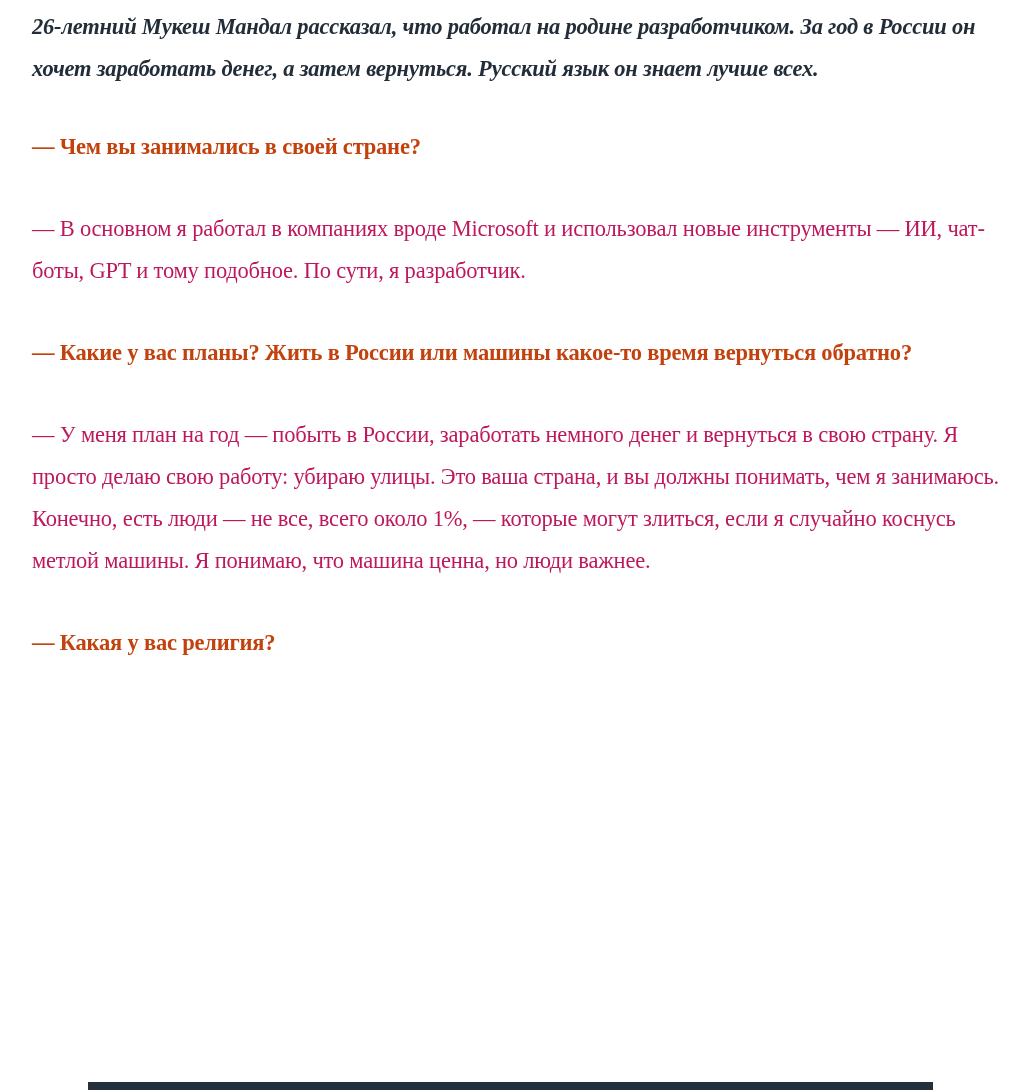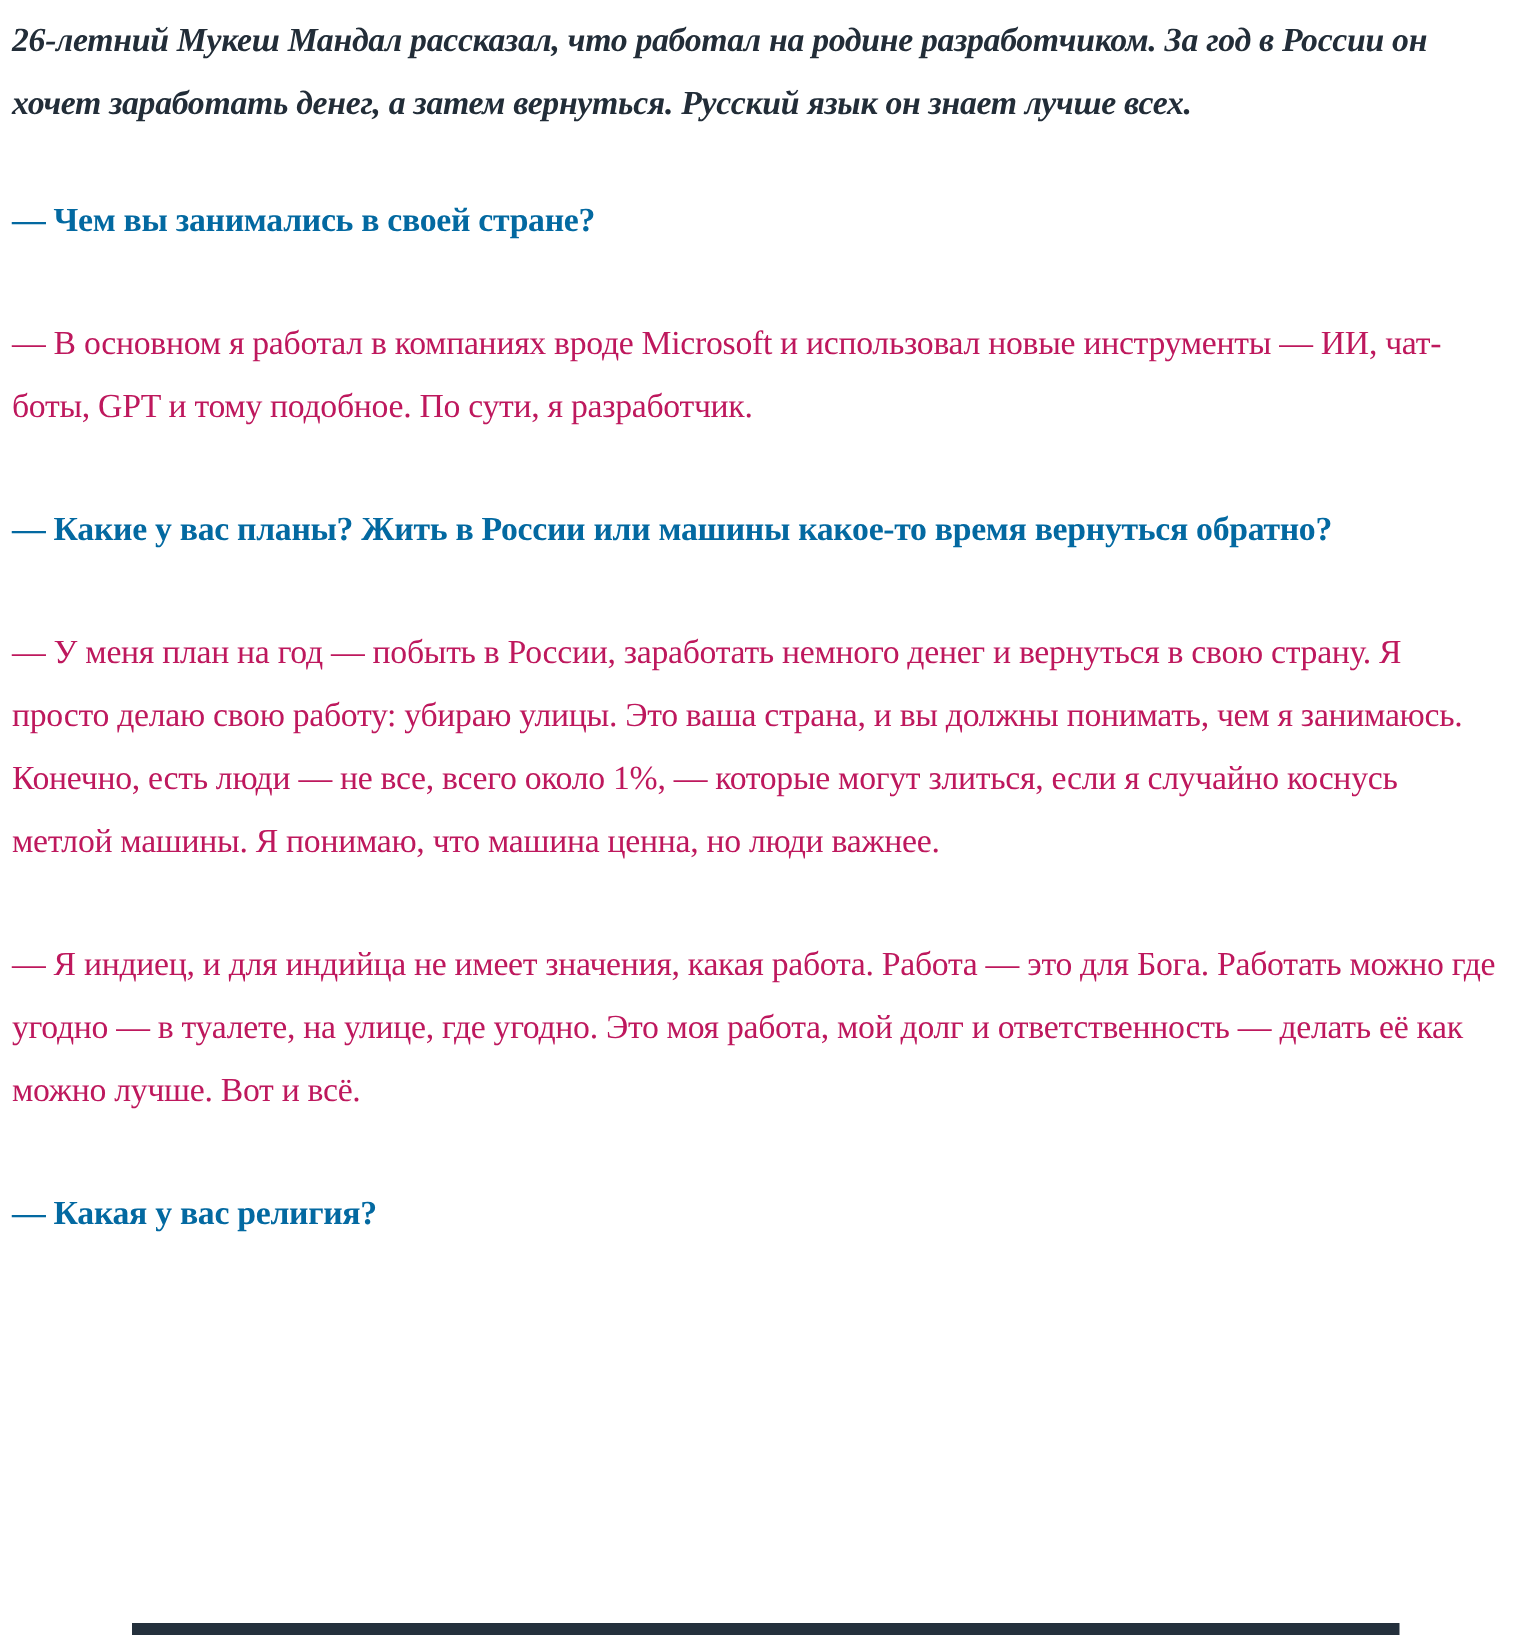--- a/index.html
+++ b/index.html
@@ -7,38 +7,38 @@
     width: 1020px;
     height: 1090px;
     background: #ffffff;
     overflow: hidden;
     font-family: "Liberation Serif", "DejaVu Serif", serif;
   }
   .article {
     position: relative;
     width: 1020px;
     height: 1090px;
-    padding: 6px 18px 0 8px;
+    padding: 6px 18px 0 32px;
   }
   p {
     font-size: 22.5px;
     line-height: 42px;
     letter-spacing: -0.2px;
     color: #32414f;
     margin: 0 0 40px 0;
   }
   p.lead {
     font-style: italic;
     font-weight: 700;
     color: #222d38;
     margin-bottom: 36px;
   }
   p.question {
     font-weight: 700;
-    color: #0369a1;
+    color: #c2410c;
   }
   p.answer {
     color: #be185d;
   }
   .next-block-edge {
     position: absolute;
     left: 88px;
     bottom: 0;
     width: 845px;
     height: 8px;
@@ -54,20 +54,19 @@
 
   <p class="question">— Чем вы занимались в своей стране?</p>
 
   <p class="answer">— В основном я работал в компаниях вроде Microsoft и использовал новые инструменты — ИИ, чат-боты, GPT и тому подобное. По сути, я разработчик.</p>
 
   <p class="question">— Какие у вас планы? Жить в России или машины какое-то время вернуться обратно?</p>
 
   <p class="answer">— У меня план на год — побыть в России, заработать немного денег и вернуться в свою страну. Я просто делаю свою работу: убираю улицы. Это ваша страна, и вы должны понимать, чем я занимаюсь. Конечно, есть люди — не все, всего около 1%, — которые могут злиться, если я случайно коснусь метлой машины. Я понимаю, что машина ценна, но люди важнее.</p>
 
 
-  <p class="answer">— Я индиец, и для индийца не имеет значения, какая работа. Работа — это для Бога. Работать можно где угодно — в туалете, на улице, где угодно. Это моя работа, мой долг и ответственность — делать её как можно лучше. Вот и всё.</p>
 
   <p class="question">— Какая у вас религия?</p>
 
 
   <div class="next-block-edge"></div>
 
 </div>
 
 </body></html>

